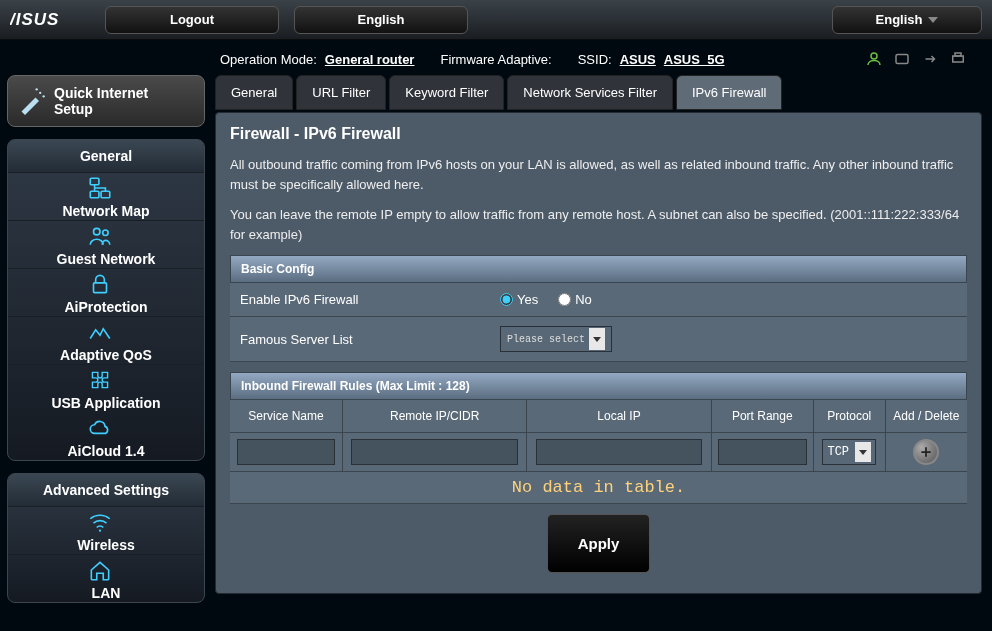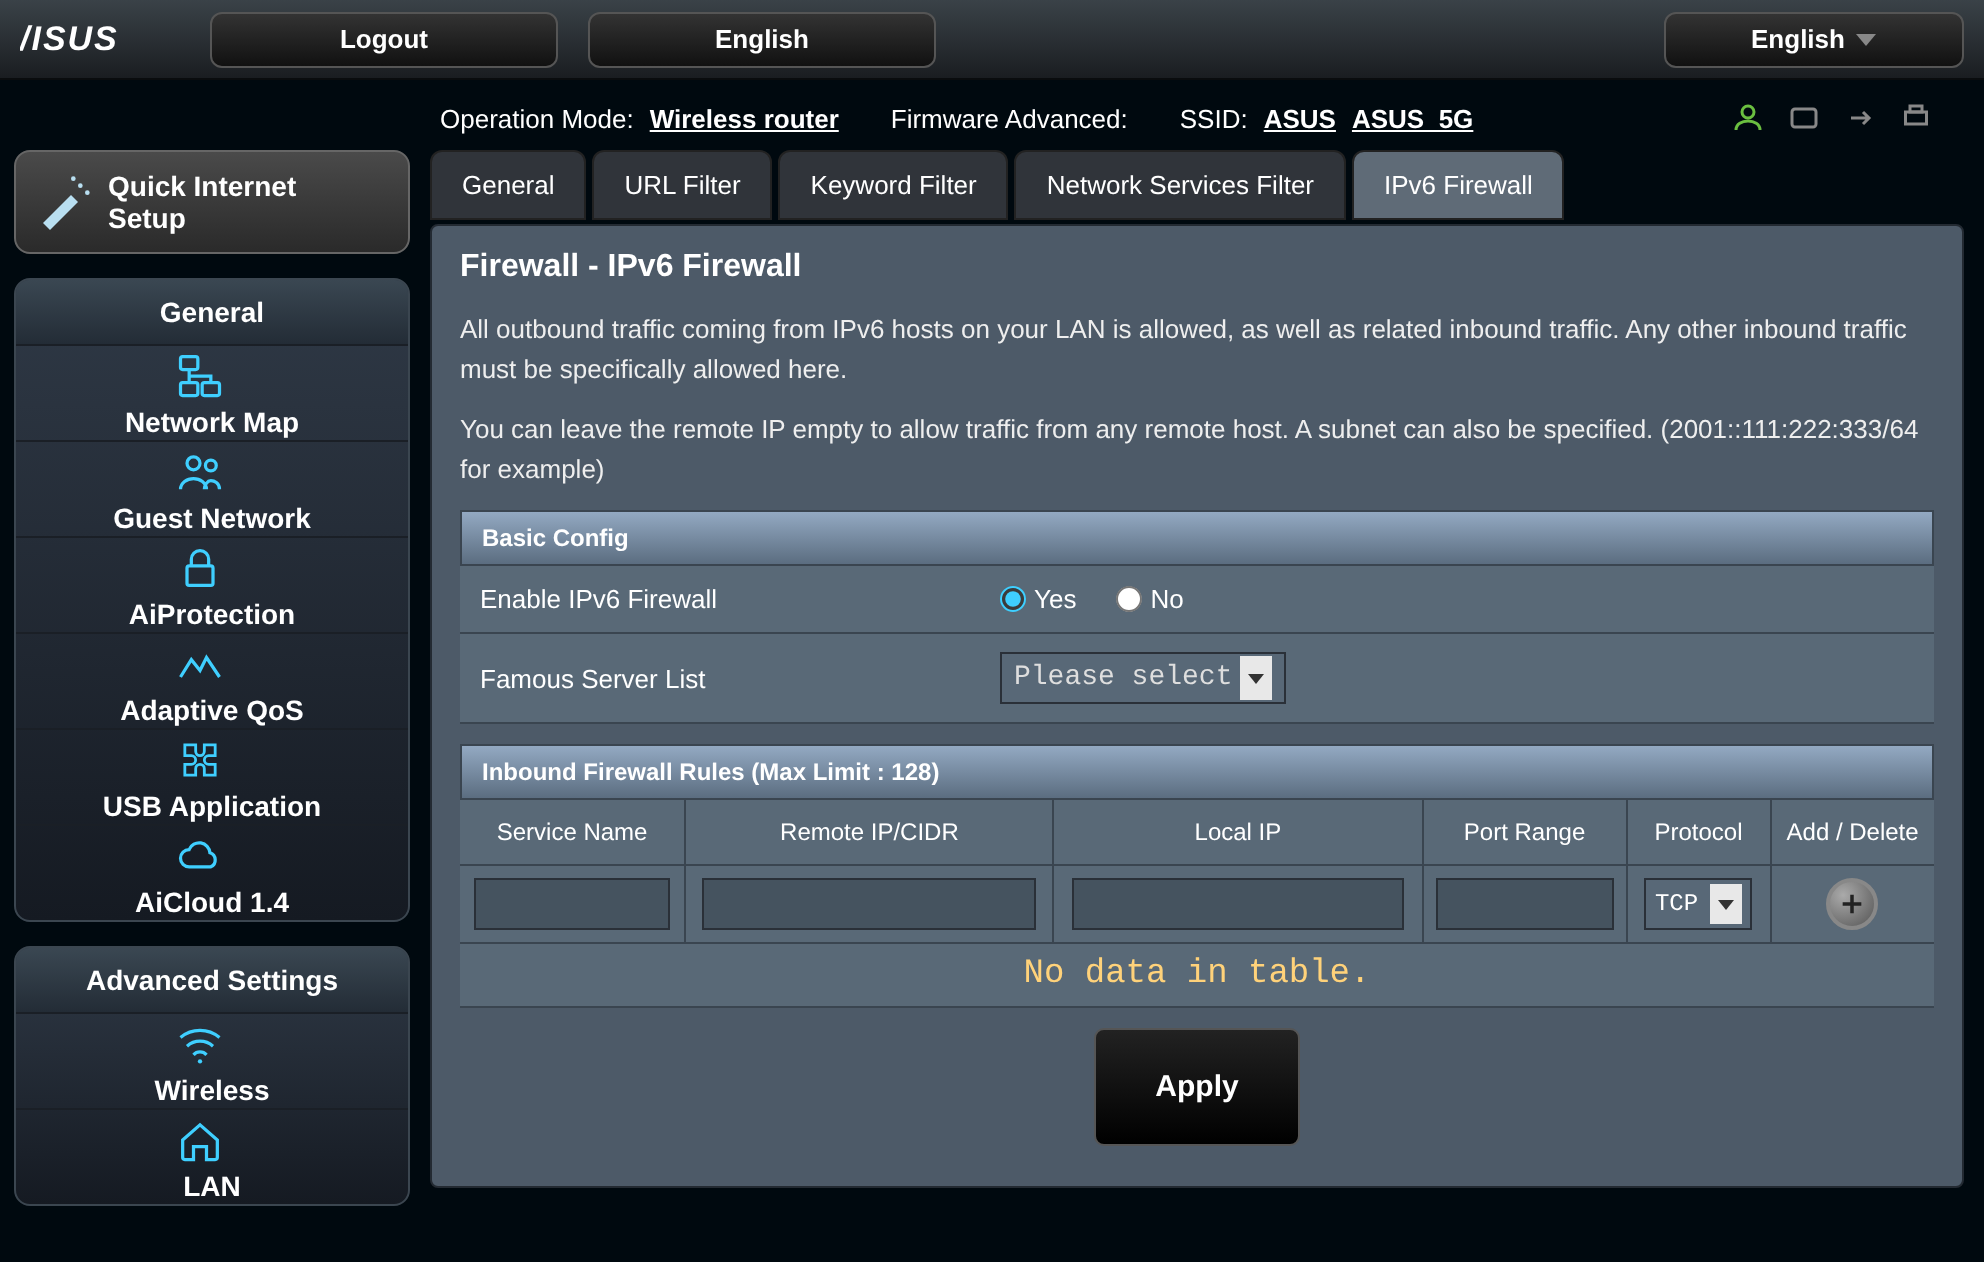--- a/index.html
+++ b/index.html
@@ -221,21 +221,21 @@
   margin-right: 12px;
   font-size: 13px;
 }
 .radio-group input { accent-color: #3fcfff; }
 
 .select-box {
   background: #586877;
   border: 1px solid #2a3038;
   color: #dedede;
   font-family: 'Courier New', monospace;
-  font-size: 14px;
+  font-size: 10px;
   height: 26px;
   padding: 2px 6px;
   display: flex;
   align-items: center;
   cursor: pointer;
 }
 .select-arrow {
   background: #e8e8e8;
   width: 16px;
   height: 22px;
@@ -345,23 +345,23 @@
   <button class="top-btn">English</button>
   <div class="top-spacer"></div>
   <div class="lang-btn">
     <span>English</span>
     <span class="triangle-down"></span>
   </div>
 </div>
 
 <div class="infoline">
   <span class="lbl">Operation Mode:</span>
-  <span class="val">Wireless router</span>
+  <span class="val">General router</span>
   <span style="width:10px"></span>
-  <span class="lbl">Firmware Advanced:</span>
+  <span class="lbl">Firmware Adaptive:</span>
   <span style="width:10px"></span>
   <span class="lbl">SSID:</span>
   <span class="val">ASUS</span>
   <span class="val">ASUS_5G</span>
   <div class="spacer"></div>
   <div class="status-icons">
     <svg class="sicon" viewBox="0 0 24 24">
         <circle cx="12" cy="8" r="4" fill="none" stroke="#6abf40" stroke-width="2"></circle>
         <path d="M4 20c0-4 4-6 8-6s8 2 8 6" fill="none" stroke="#6abf40" stroke-width="2"></path>
       </svg>

